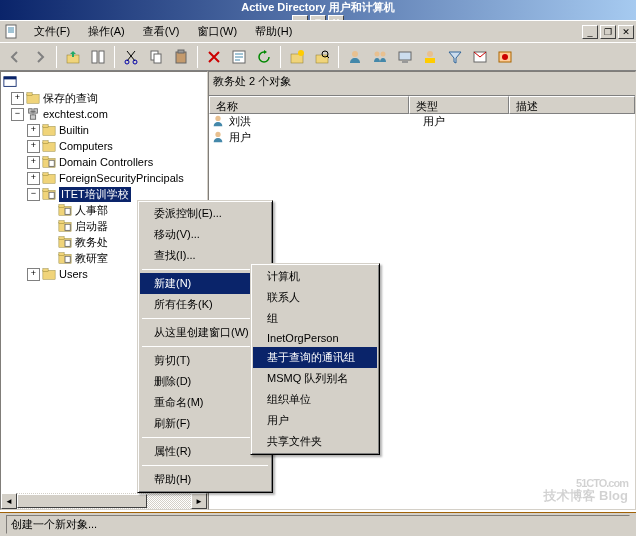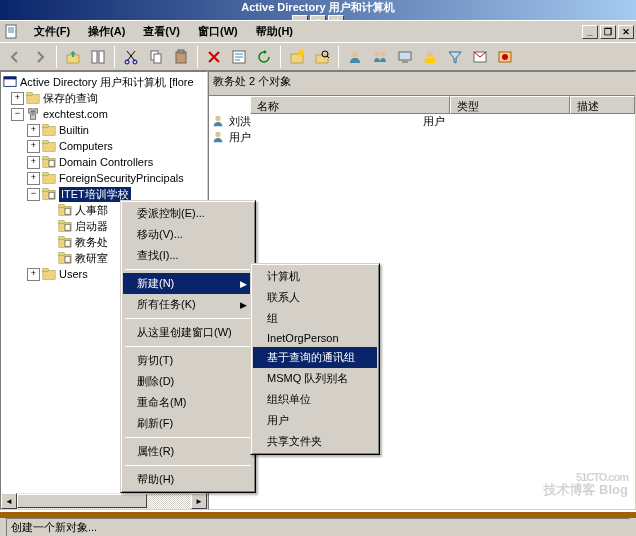--- a/index.html
+++ b/index.html
@@ -6,43 +6,43 @@
 body { background: #fff; width: 636px; height: 536px; position: relative; overflow: hidden; }
 
 
 .titlebar { background: linear-gradient(to right, #0a246a, #a6caf0); height: 20px; display: flex; align-items: center; padding: 0 2px; color: #fff; font-weight: bold; flex-direction: column; }
 .titlebar .sys-icon { width: 14px; height: 14px; margin-right: 4px; }
 .title-text { flex: 1; }
 .win-btns { display: flex; gap: 2px; }
 .win-btn { width: 16px; height: 14px; background: #d4d0c8; border: 1px solid #fff; border-right-color: #404040; border-bottom-color: #404040; display:flex; align-items:center; justify-content:center; font-size:9px; }
 
 
-.menubar { height: 22px; background: #d4d0c8; border-top:1px solid #fff; display:flex; align-items:center; padding:0 4px; gap:2px; position:relative;font-weight:bold; }
+.menubar { height: 22px; background: #d4d0c8; border-top:1px solid #fff; display:flex; align-items:center; padding:0 4px; gap:2px; position:relative; }
 .menubar .sys-icon{width:16px;height:16px;margin-right:4px;}
 .menu-item { padding: 3px 8px; }
 .menu-right-btns{position:absolute;right:2px;display:flex;gap:2px;}
 
 
 .toolbar { height: 28px; background: #d4d0c8; border-top:1px solid #fff; display:flex; align-items:center; padding:0 4px; gap:3px;}
 .tool-sep{width:1px;height:22px;background:#808080;border-right:1px solid #fff;margin:0 2px;}
 .tool-btn{width:22px;height:22px;display:flex;align-items:center;justify-content:center;border:1px solid transparent;}
 .tool-btn svg{width:16px;height:16px;}
 
 
 .content { position: absolute; top: 70px; bottom: 26px; left: 0; right: 0; display: flex; border-top:1px solid #808080;}
 .tree-pane { width: 208px; background: #fff; border: 1px inset #d4d0c8; overflow: hidden; position:relative;}
 .tree-spacer{height:385px;}
 .list-pane { flex: 1; background: #fff; border: 1px inset #d4d0c8; display: flex; flex-direction: column; overflow:hidden; }
 
 
 .list-label { height: 24px; padding: 2px 4px; background: #d4d0c8; border-bottom:1px solid #808080;color:#000;}
-.col-headers { height: 18px; display: flex; background: #d4d0c8; margin-left: 41px; }
+.col-headers { height: 18px; display: flex; background: #d4d0c8; }
 .col-h { border: 1px solid #fff; border-right-color: #808080; border-bottom-color: #808080; padding: 2px 6px; }
 .col-name { width: 200px; }
-.col-type { width: 120px; }
+.col-type { width: 100px; }
 .col-desc { flex: 1; }
 
 .list-rows{flex:1;background:#fff;}
 .list-row { display: flex; align-items: flex-start; height: 16px; padding: 0 2px; }
 .list-row .ico{width:14px;height:14px;margin-right:4px;}
 .list-row .c-name{width:194px;}
 .list-row .c-type{width:100px;}
 
 
 .tree{padding:2px;}
@@ -52,32 +52,32 @@
 .tree-icon{width:14px;height:14px;margin-right:3px;flex-shrink:0;}
 .tree-sel{background:#0a246a;color:#fff;padding:0 2px;}
 
 
 .hsb{position:absolute;bottom:0;left:0;right:0;height:16px;background:#d4d0c8;display:flex;}
 .sb-btn{width:16px;height:16px;background:#d4d0c8;border:1px solid #fff;border-right-color:#404040;border-bottom-color:#404040;display:flex;align-items:center;justify-content:center;font-size:8px;}
 .sb-track{flex:1;background:repeating-conic-gradient(#d4d0c8 0% 25%, #fff 0% 50%) 50% / 2px 2px;}
 .sb-thumb{position:absolute;height:14px;background:#d4d0c8;border:1px solid #fff;border-right-color:#404040;border-bottom-color:#404040;top:1px;}
 
 
-.statusbar { position: absolute; bottom: 0; left: 0; right: 0; height: 24px; background: #d4d0c8; border-top: 6px solid #a16207; padding: 3px 6px; display:flex;align-items:center;}
+.statusbar { position: absolute; bottom: 0; left: 0; right: 0; height: 24px; background: #d4d0c8; border-top: 1px solid #a16207; padding: 3px 6px; display:flex;align-items:center;}
 .status-panel{border:1px inset #d4d0c8;padding:1px 4px;flex:1;}
 
 
 .ctx{position:absolute;background:#d4d0c8;border:1px solid #000;border-top-color:#d4d0c8;border-left-color:#d4d0c8;box-shadow:inset 1px 1px 0 #fff,inset -1px -1px 0 #808080, 2px 2px 2px rgba(0,0,0,.3);padding:2px;z-index:10;}
 .ctx-item{padding:3px 20px 3px 14px;display:flex;align-items:center;position:relative;}
 .ctx-item.sel{background:#0a246a;color:#fff;}
 .ctx-item .arrow{position:absolute;right:6px;font-size:9px;}
 .ctx-sep{height:1px;background:#808080;border-bottom:1px solid #fff;margin:3px 2px;}
 
 
-.watermark{position:absolute;right:8px;bottom:40px;color:rgba(0,0,0,.18);font-size:26px;font-weight:bold;font-family:Arial,sans-serif;text-align:right;line-height:1;letter-spacing:-1px;pointer-events:none;}
+.watermark{position:absolute;right:8px;bottom:34px;color:rgba(0,0,0,.18);font-size:26px;font-weight:bold;font-family:Arial,sans-serif;text-align:right;line-height:1;letter-spacing:-1px;pointer-events:none;}
 .watermark .sub{font-size:13px;letter-spacing:0;}
 
 
 .ico-folder{fill:#f0d47a;stroke:#8a7a28;stroke-width:.5;}
 .ico-user{fill:#e8c090;}
 </style>
 </head>
 <body>
 
 <div class="titlebar">
@@ -233,21 +233,20 @@
 
 <div class="content">
 
   <div class="tree-pane">
     <div class="tree">
       <div class="tree-row">
           <svg class="tree-icon" viewBox="0 0 16 16">
             <rect x="1" y="2" width="14" height="11" fill="#fff" stroke="#0a246a"></rect>
             <rect x="1" y="2" width="14" height="3" fill="#0a246a"></rect>
           </svg>
-          <span>Active Directory 用户和计算机 [flore</span>
         </div>
       <div class="tree-row">
           <span class="indent" style="width:8px"></span>
           <span class="tw">+</span>
           <svg class="tree-icon" viewBox="0 0 16 16">
             <rect x="1" y="4" width="14" height="10" class="ico-folder"></rect>
             <rect x="1" y="2" width="6" height="3" class="ico-folder"></rect>
           </svg>
           <span>保存的查询</span>
         </div>
@@ -385,21 +384,21 @@
         <svg class="ico" viewBox="0 0 16 16">
             <circle cx="8" cy="5" r="3" class="ico-user"></circle>
             <path d="M3 14c0-3 2-5 5-5s5 2 5 5" fill="#48a"></path>
           </svg>
         <span class="c-type">用户</span>
       </div>
     </div>
   </div>
 </div>
 
-<div class="ctx" style="left:120px;top:200px;width:136px">
+<div class="ctx" style="left:137px;top:200px;width:136px">
   <div class="ctx-item">
       <span>委派控制(E)...</span>
     </div>
   <div class="ctx-item">
       <span>移动(V)...</span>
     </div>
   <div class="ctx-item">
       <span>查找(I)...</span>
     </div>
   <div class="ctx-sep"></div>

